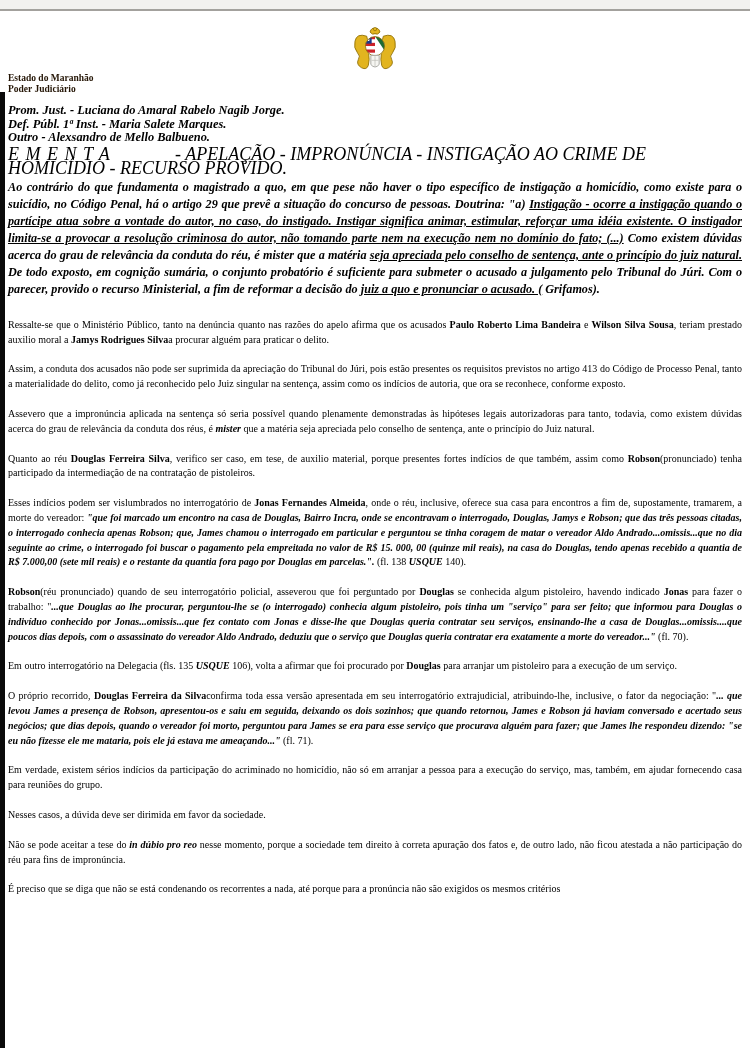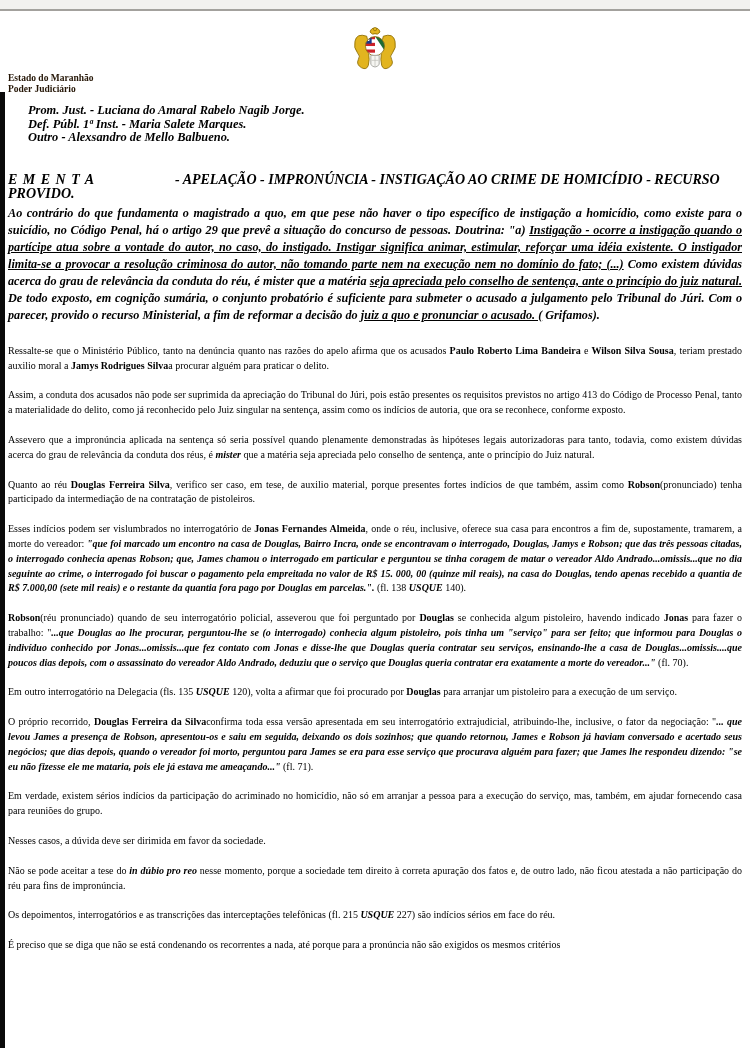--- a/index.html
+++ b/index.html
@@ -26,26 +26,25 @@
   .emblem-block svg{display:block;margin:0 auto;}
   .org-caption{
     font-weight:bold;font-size:9.5px;line-height:11px;
     color:#241505;text-align:left;
   }
   .parties{margin-top:9px;}
   .party-line{
     font-weight:bold;font-style:italic;
     font-size:12.4px;line-height:13.6px;
     white-space:pre-wrap;
-    margin-left:20px;
   }
   .ementa-line{
-    margin-top:28px;
-    font-weight:bold;font-style:italic;
-    font-size:14px;line-height:14px;
+    margin-top:2px;
+    font-weight:normal;font-style:italic;
+    font-size:18px;line-height:14px;
   }
   .ementa-label{display:inline-block;width:167px;letter-spacing:1px;}
   .ementa-par{
     margin:4px 0 0 0;
     font-weight:bold;font-style:italic;
     font-size:12.2px;line-height:17px;
     text-align:justify;
   }
   .content{margin-top:20px;}
   .content p{
@@ -125,22 +124,21 @@
 
   <p class="ementa-par"><span>Ao contrário do que fundamenta o magistrado a quo, em que pese não haver o tipo específico de instigação a homicídio, como existe para o suicídio, no Código Penal, há o artigo 29 que prevê a situação do concurso de pessoas. Doutrina: "a) </span><span class="u">Instigação - ocorre a instigação quando o partícipe atua sobre a vontade do autor, no caso, do instigado. Instigar significa animar, estimular, reforçar uma idéia existente. O instigador limita-se a provocar a resolução criminosa do autor, não tomando parte nem na execução nem no domínio do fato; (...)</span><span> Como existem dúvidas acerca do grau de relevância da conduta do réu, é mister que a matéria </span><span class="u">seja apreciada pelo conselho de sentença, ante o princípio do juiz natural.</span><span> De todo exposto, em cognição sumária, o conjunto probatório é suficiente para submeter o acusado a julgamento pelo Tribunal do Júri. Com o parecer, provido o recurso Ministerial, a fim de reformar a decisão do </span><span class="u">juiz a quo e pronunciar o acusado. (</span><span> Grifamos).</span></p>
 
   <div class="content">
       <p><span>Ressalte-se que o Ministério Público, tanto na denúncia quanto nas razões do apelo afirma que os acusados </span><span class="b">Paulo Roberto Lima Bandeira</span><span> e </span><span class="b">Wilson Silva Sousa</span><span>, teriam prestado auxilio moral a </span><span class="b">Jamys Rodrigues Silva</span><span>a procurar alguém para praticar o delito.</span></p>
       <p><span>Assim, a conduta dos acusados não pode ser suprimida da apreciação do Tribunal do Júri, pois estão presentes os requisitos previstos no artigo 413 do Código de Processo Penal, tanto a materialidade do delito, como já reconhecido pelo Juiz singular na sentença, assim como os indícios de autoria, que ora se reconhece, conforme exposto.</span></p>
       <p><span>Assevero que a impronúncia aplicada na sentença só seria possível quando plenamente demonstradas às hipóteses legais autorizadoras para tanto, todavia, como existem dúvidas acerca do grau de relevância da conduta dos réus, é </span><span class="b i">mister</span><span> que a matéria seja apreciada pelo conselho de sentença, ante o princípio do Juiz natural.</span></p>
       <p><span>Quanto ao réu </span><span class="b">Douglas Ferreira Silva</span><span>, verifico ser caso, em tese, de auxilio material, porque presentes fortes indícios de que também, assim como </span><span class="b">Robson</span><span>(pronunciado) tenha participado da intermediação de na contratação de pistoleiros.</span></p>
       <p><span>Esses indícios podem ser vislumbrados no interrogatório de </span><span class="b">Jonas Fernandes Almeida</span><span>, onde o réu, inclusive, oferece sua casa para encontros a fim de, supostamente, tramarem, a morte do vereador: </span><span class="b i">"que foi marcado um encontro na casa de Douglas, Bairro Incra, onde se encontravam o interrogado, Douglas, Jamys e Robson; que das três pessoas citadas, o interrogado conhecia apenas Robson; que, James chamou o interrogado em particular e perguntou se tinha coragem de matar o vereador Aldo Andrado...omissis...que no dia seguinte ao crime, o interrogado foi buscar o pagamento pela empreitada no valor de R$ 15. 000, 00 (quinze mil reais), na casa do Douglas, tendo apenas recebido a quantia de R$ 7.000,00 (sete mil reais) e o restante da quantia fora pago por Douglas em parcelas.".</span><span> (fl. 138 </span><span class="b i">USQUE</span><span> 140).</span></p>
       <p><span class="b">Robson</span><span>(réu pronunciado) quando de seu interrogatório policial, asseverou que foi perguntado por </span><span class="b">Douglas</span><span> se conhecida algum pistoleiro, havendo indicado </span><span class="b">Jonas</span><span> para fazer o trabalho: "</span><span class="b i">...que Douglas ao lhe procurar, perguntou-lhe se (o interrogado) conhecia algum pistoleiro, pois tinha um "serviço" para ser feito; que informou para Douglas o indivíduo conhecido por Jonas...omissis...que fez contato com Jonas e disse-lhe que Douglas queria contratar seu serviços, ensinando-lhe a casa de Douglas...omissis....que poucos dias depois, com o assassinato do vereador Aldo Andrado, deduziu que o serviço que Douglas queria contratar era exatamente a morte do vereador..."</span><span> (fl. 70).</span></p>
-      <p><span>Em outro interrogatório na Delegacia (fls. 135 </span><span class="b i">USQUE</span><span> 120), volta a afirmar que foi procurado por </span><span class="b">Douglas</span><span> para arranjar um pistoleiro para a execução de um serviço.</span></p>
+      <p><span>Em outro interrogatório na Delegacia (fls. 135 </span><span class="b i">USQUE</span><span> 106), volta a afirmar que foi procurado por </span><span class="b">Douglas</span><span> para arranjar um pistoleiro para a execução de um serviço.</span></p>
       <p><span>O próprio recorrido, </span><span class="b">Douglas Ferreira da Silva</span><span>confirma toda essa versão apresentada em seu interrogatório extrajudicial, atribuindo-lhe, inclusive, o fator da negociação: "</span><span class="b i">... que levou James a presença de Robson, apresentou-os e saiu em seguida, deixando os dois sozinhos; que quando retornou, James e Robson já haviam conversado e acertado seus negócios; que dias depois, quando o vereador foi morto, perguntou para James se era para esse serviço que procurava alguém para fazer; que James lhe respondeu dizendo: "se eu não fizesse ele me mataria, pois ele já estava me ameaçando..."</span><span> (fl. 71).</span></p>
       <p><span>Em verdade, existem sérios indícios da participação do acriminado no homicídio, não só em arranjar a pessoa para a execução do serviço, mas, também, em ajudar fornecendo casa para reuniões do grupo.</span></p>
       <p><span>Nesses casos, a dúvida deve ser dirimida em favor da sociedade.</span></p>
       <p><span>Não se pode aceitar a tese do </span><span class="b i">in dúbio pro reo</span><span> nesse momento, porque a sociedade tem direito à correta apuração dos fatos e, de outro lado, não ficou atestada a não participação do réu para fins de impronúncia.</span></p>
-      <p><span>Os depoimentos, interrogatórios e as transcrições das interceptações telefônicas (fl. 215 </span><span class="b i">USQUE</span><span> 227) são indícios sérios em face do réu.</span></p>
       <p><span>É preciso que se diga que não se está condenando os recorrentes a nada, até porque para a pronúncia não são exigidos os mesmos critérios</span></p>
     </div>
 
 </div>
 
 </body></html>

